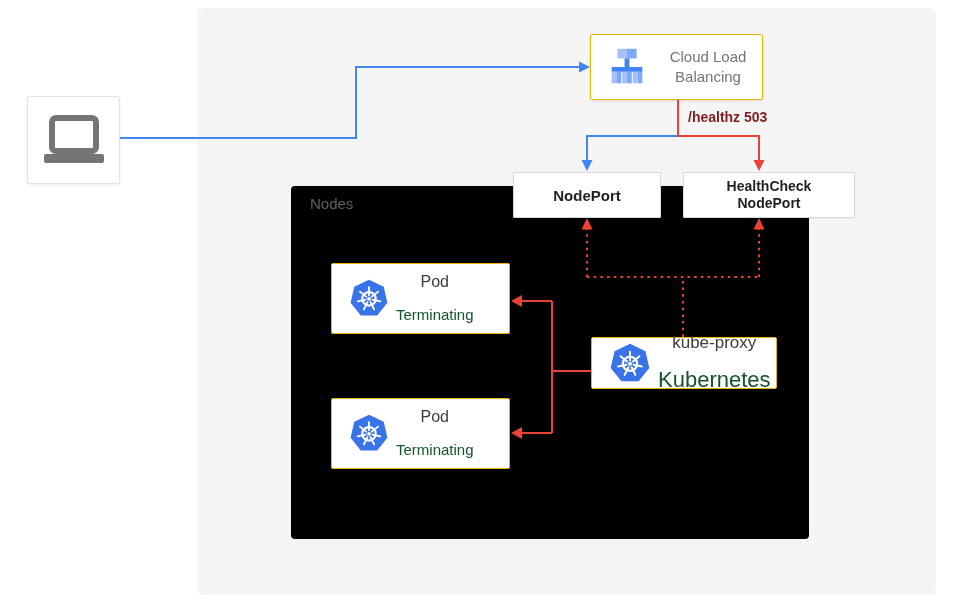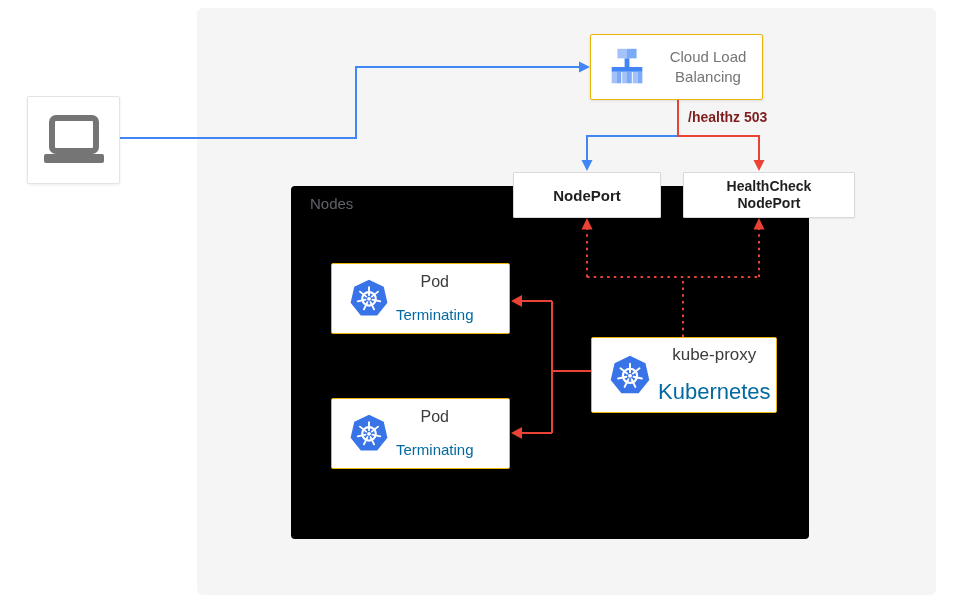--- a/index.html
+++ b/index.html
@@ -39,23 +39,23 @@
   .port-box{
     display:flex;flex-direction:column;align-items:center;justify-content:center;
     border:1px solid #d9d9d9;box-shadow:0 1px 2px rgba(0,0,0,0.06);border-radius:1px;
     font-weight:bold;color:#1f1f1f;text-align:center;
   }
   .nodeport-box{left:513px;top:172px;width:148px;height:46px;font-size:15px;}
   .hc-box{left:683px;top:172px;width:172px;height:46px;font-size:14px;line-height:1.2;}
   .entity-box{display:flex;align-items:center;padding-left:17px;gap:7px;}
   .pod1-box{left:331px;top:263px;width:179px;height:71px;}
   .pod2-box{left:331px;top:398px;width:179px;height:71px;}
-  .kubeproxy-box{left:591px;top:337px;width:186px;height:76px;}
+  .kubeproxy-box{left:591px;top:337px;width:186px;height:52px;}
   .entity-title{font-size:16px;color:#3c3c3c;line-height:1.3;}
-  .entity-sub{font-size:15px;color:#0369a1;line-height:1.3;margin-top:12px;}
+  .entity-sub{font-size:15px;color:#14532d;line-height:1.3;margin-top:12px;}
   .kp-title{font-size:17px;}
   .kp-sub{font-size:22px;}
   .icon-wrap{display:flex;align-items:center;justify-content:center;}
 </style>
 </head>
 <body>
 
 <div class="canvas">
 
   <svg width="0" height="0" style="position:absolute" aria-hidden="true">

